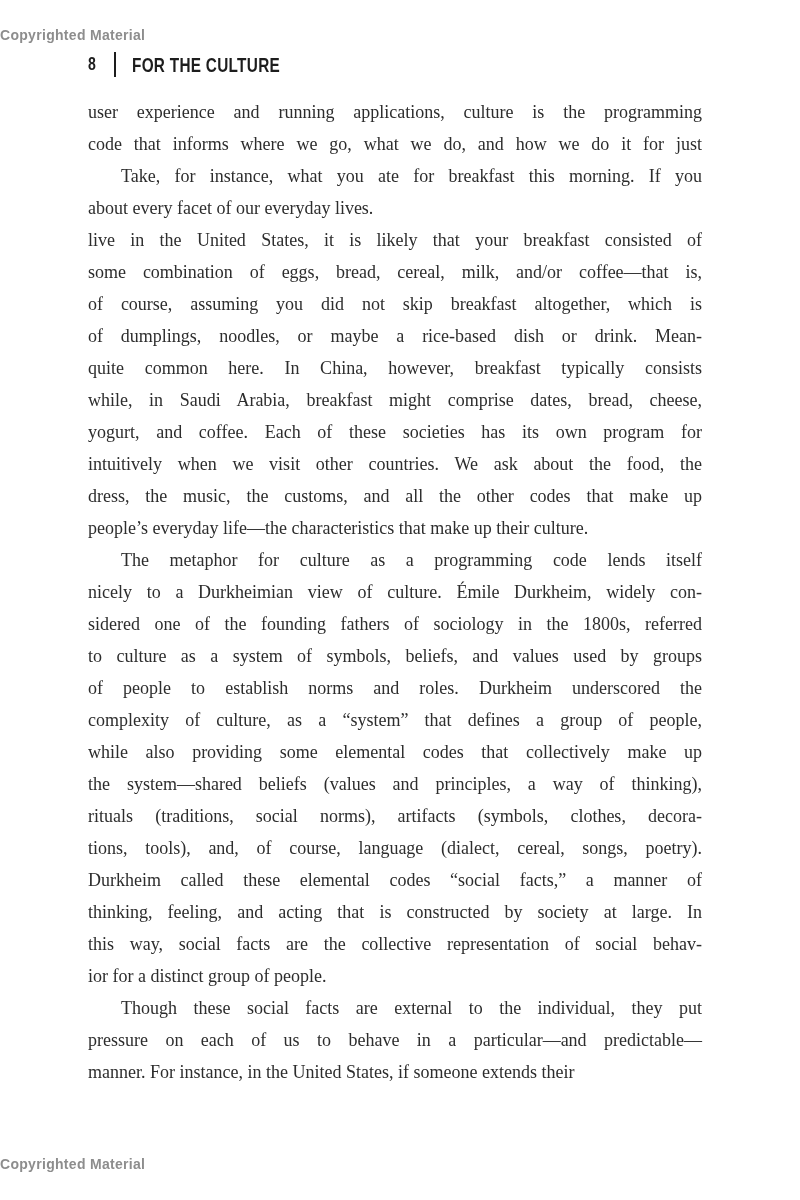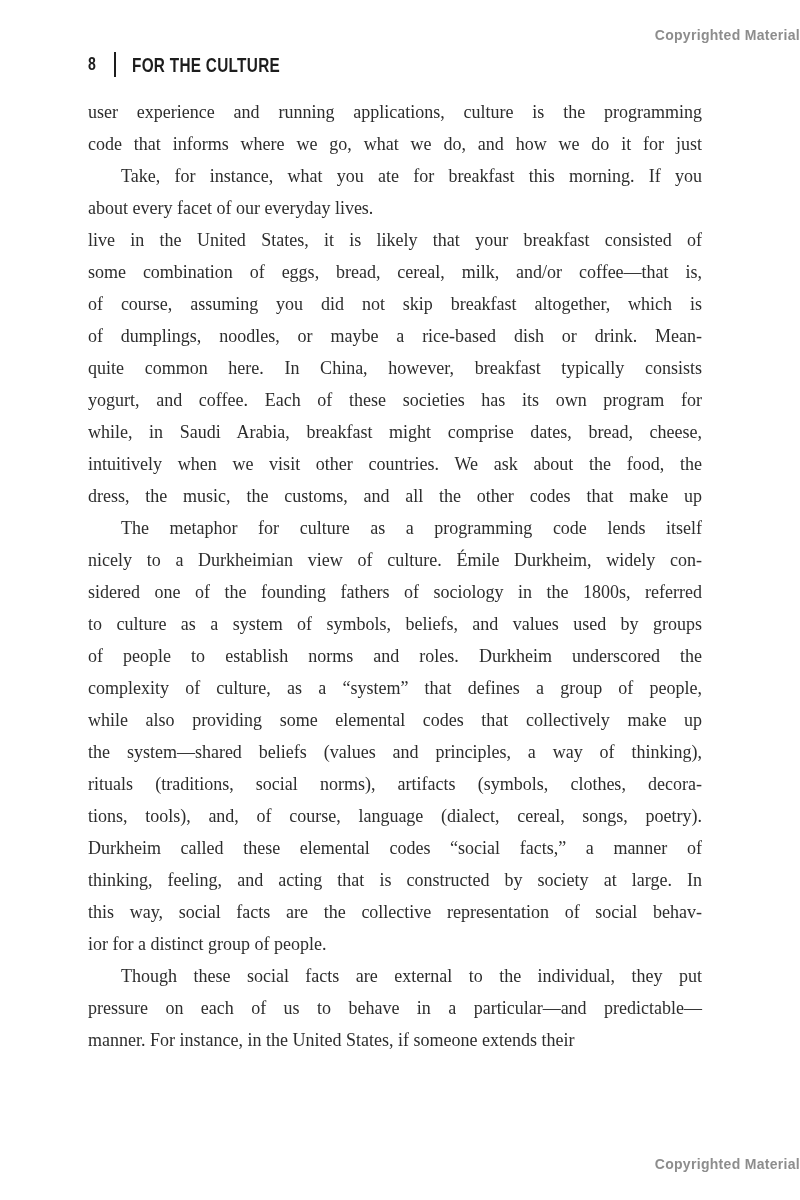--- a/index.html
+++ b/index.html
@@ -5,21 +5,21 @@
   html,body { margin:0; padding:0; }
   .page {
     position:relative;
     width:800px; height:1200px;
     background:#ffffff;
     overflow:hidden;
     font-family:"Liberation Serif", serif;
   }
   .copyright {
     position:absolute; left:0; width:100%;
-    text-align:right;
+    text-align:left;
     font-family:"Liberation Sans", sans-serif;
     font-weight:700;
     font-size:14px;
     letter-spacing:0.3px;
     color:#8d8d8d;
   }
   .copyright.top { top:27px; }
   .copyright.bottom { top:1156px; }
   .running-header {
     position:absolute; left:88px; top:52px;
@@ -77,24 +77,25 @@
   <div class="bodytext" id="bodytext">
       <div class="line">user experience and running applications, culture is the programming</div>
       <div class="line">code that informs where we go, what we do, and how we do it for just</div>
       <div class="line indent">Take, for instance, what you ate for breakfast this morning. If you</div>
       <div class="line last">about every facet of our everyday lives.</div>
       <div class="line">live in the United States, it is likely that your breakfast consisted of</div>
       <div class="line">some combination of eggs, bread, cereal, milk, and/or coffee—that is,</div>
       <div class="line">of course, assuming you did not skip breakfast altogether, which is</div>
       <div class="line">of dumplings, noodles, or maybe a rice-based dish or drink. Mean-</div>
       <div class="line">quite common here. In China, however, breakfast typically consists</div>
+      <div class="line">while, in Saudi Arabia, breakfast might comprise dates, bread, cheese,</div>
       <div class="line">yogurt, and coffee. Each of these societies has its own program for</div>
-      <div class="line">while, in Saudi Arabia, breakfast might comprise dates, bread, cheese,</div>
       <div class="line">intuitively when we visit other countries. We ask about the food, the</div>
       <div class="line">dress, the music, the customs, and all the other codes that make up</div>
+      <div class="line last">people’s everyday life—the characteristics that make up their culture.</div>
       <div class="line indent">The metaphor for culture as a programming code lends itself</div>
       <div class="line">nicely to a Durkheimian view of culture. Émile Durkheim, widely con-</div>
       <div class="line">sidered one of the founding fathers of sociology in the 1800s, referred</div>
       <div class="line">to culture as a system of symbols, beliefs, and values used by groups</div>
       <div class="line">of people to establish norms and roles. Durkheim underscored the</div>
       <div class="line">complexity of culture, as a “system” that defines a group of people,</div>
       <div class="line">while also providing some elemental codes that collectively make up</div>
       <div class="line">the system—shared beliefs (values and principles, a way of thinking),</div>
       <div class="line">rituals (traditions, social norms), artifacts (symbols, clothes, decora-</div>
       <div class="line">tions, tools), and, of course, language (dialect, cereal, songs, poetry).</div>

